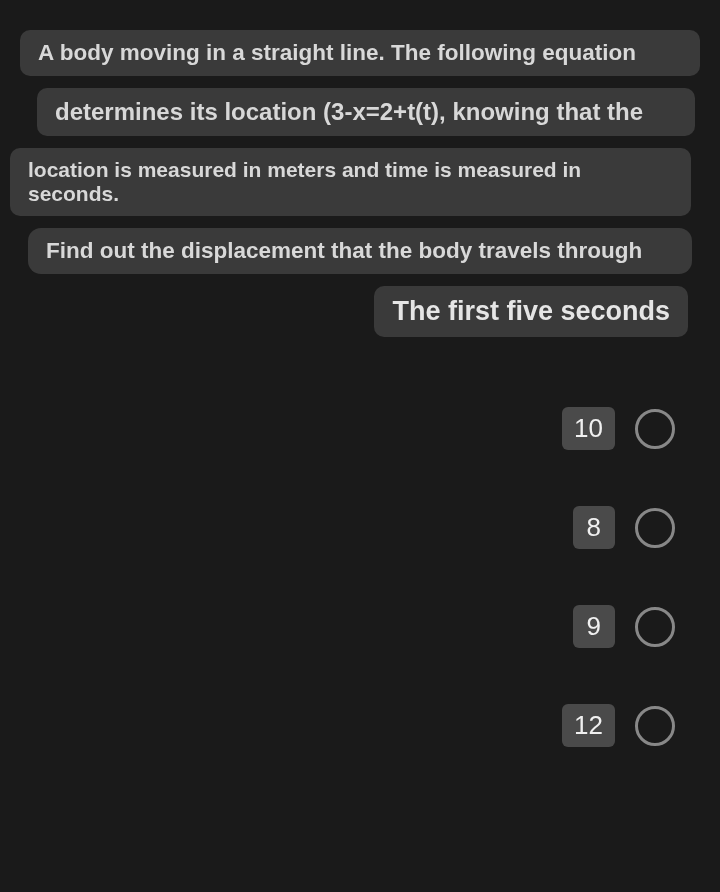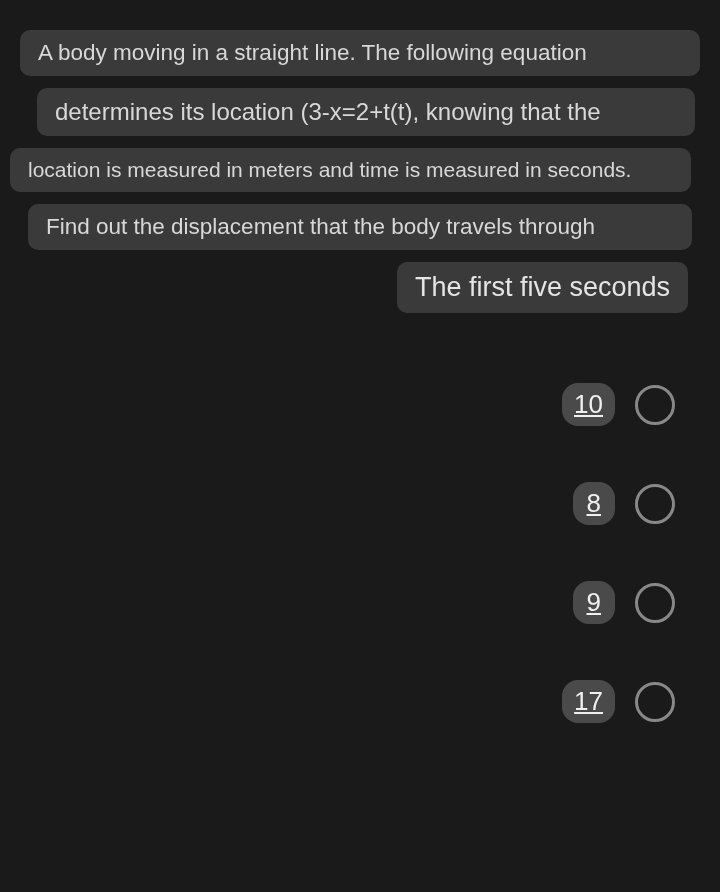--- a/index.html
+++ b/index.html
@@ -14,20 +14,21 @@
       font-family: Arial, sans-serif;
       color: #d0d0d0;
       padding: 30px 10px;
       overflow: hidden;
     }
     .question-container {
       display: flex;
       flex-direction: column;
       align-items: flex-end;
       gap: 12px;
+      font-weight: bold;
     }
     .question-line {
       background: #3a3a3a;
       border-radius: 10px;
       padding: 10px 18px;
       font-size: 22px;
       color: #d8d8d8;
       display: inline-block;
     }
     .line1 {
@@ -46,20 +47,21 @@
       align-self: stretch;
       margin-left: 0;
       margin-right: 19px;
       font-size: 21px;
     }
     .line4 {
       align-self: stretch;
       margin-left: 18px;
       margin-right: 18px;
       font-size: 22.5px;
+      border-radius: 13px;
     }
     .line5 {
       align-self: flex-end;
       margin-right: 22px;
       font-size: 27px;
       color: #e5e5e5;
     }
     .options-container {
       margin-top: 70px;
       display: flex;
@@ -68,27 +70,26 @@
       gap: 56px;
       padding-right: 35px;
     }
     .option-row {
       display: flex;
       align-items: center;
       gap: 20px;
     }
     .option-label {
       background: #4a4a4a;
-      border-radius: 16px;
+      border-radius: 6px;
       padding: 6px 14px;
       font-size: 26px;
       color: #f0f0f0;
       min-width: 40px;
       text-align: center;
-      text-decoration: underline;
     }
     .option-label.wide {
       padding: 6px 12px;
     }
     .radio-circle {
       width: 40px;
       height: 40px;
       border: 3px solid #888;
       border-radius: 50%;
       background: transparent;
@@ -113,16 +114,16 @@
   </div>
   <div class="option-row">
     <div class="option-label">8</div>
     <div class="radio-circle"></div>
   </div>
   <div class="option-row">
     <div class="option-label">9</div>
     <div class="radio-circle"></div>
   </div>
   <div class="option-row">
-    <div class="option-label wide">17</div>
+    <div class="option-label wide">12</div>
     <div class="radio-circle"></div>
   </div>
 </div>
 
 </body></html>

